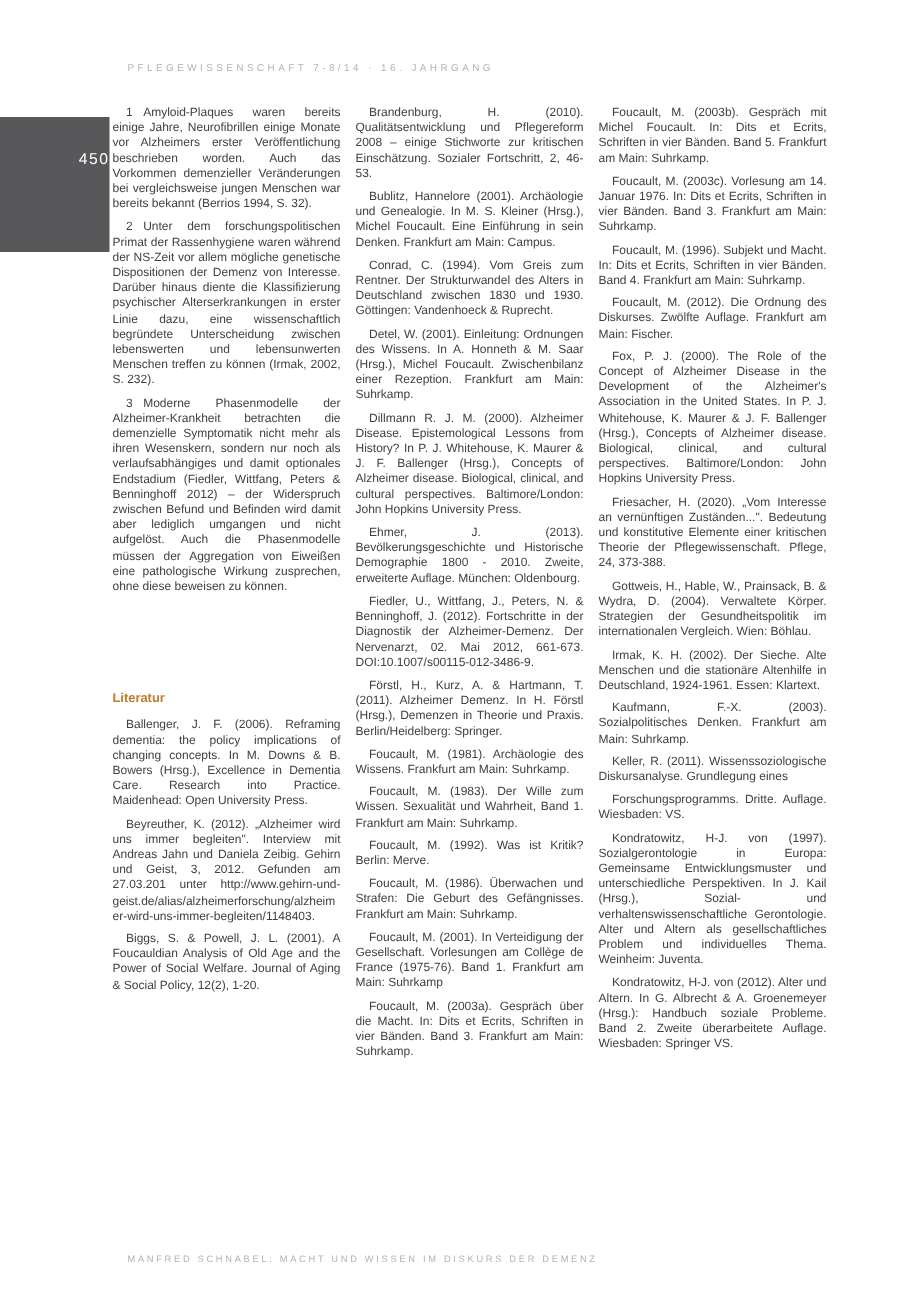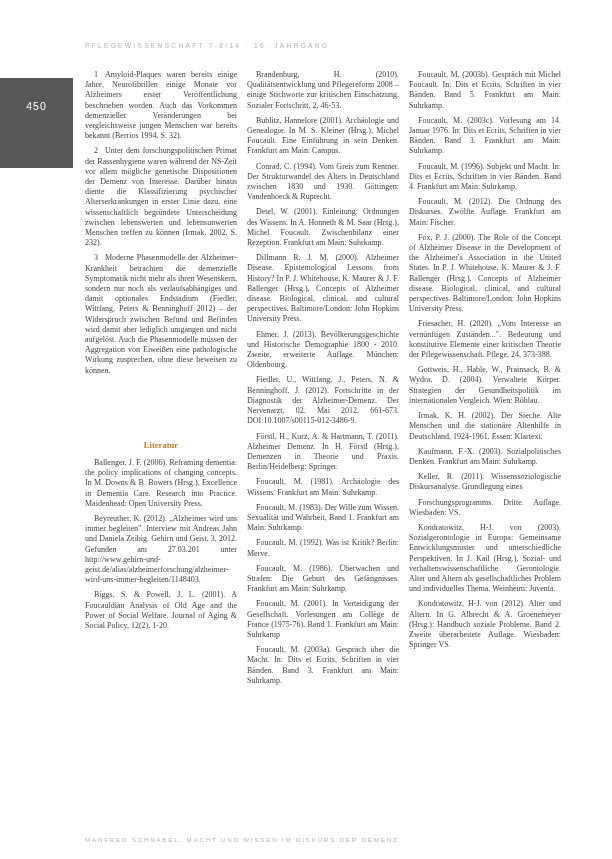--- a/index.html
+++ b/index.html
@@ -23,53 +23,51 @@
   .page-badge {
     position: absolute;
     left: 0;
     top: 78px;
     width: 73px;
     height: 90px;
     background: #58585a;
     color: #ffffff;
     display: flex;
     align-items: flex-start;
-    justify-content: center;
+    justify-content: flex-end;
     padding-top: 22px;
     box-sizing: border-box;
     font-size: 10.5px;
     letter-spacing: 1px;
   }
   .content {
     position: absolute;
-    left: 85px;
+    left: 75px;
     top: 70px;
     width: 476px;
     display: flex;
     gap: 10px;
-    font-family: Liberation Serif, serif;
   }
   .col { width: 152px; }
   .content p {
     margin: 0 0 5px 0;
     font-size: 8px;
     line-height: 10.2px;
     text-align: justify;
     text-indent: 9px;
     color: #404044;
     hyphens: auto;
     overflow-wrap: anywhere;
   }
   .note-num { padding-right: 7px; }
   .lit-heading {
     margin: 64px 0 8px 0;
     font-size: 8.6px;
     font-weight: bold;
     color: #bf7c2a;
-    text-align: center;
   }
   .running-footer {
     position: absolute;
     left: 85px;
     top: 836px;
     font-size: 6.2px;
     letter-spacing: 1.8px;
     color: #b5b2ae;
     white-space: nowrap;
   }
@@ -121,21 +119,21 @@
       <p class="ref">Foucault, M. (2003c). Vorlesung am 14. Januar 1976. In: Dits et Ecrits, Schriften in vier Bänden. Band 3. Frankfurt am Main: Suhrkamp.</p>
       <p class="ref">Foucault, M. (1996). Subjekt und Macht. In: Dits et Ecrits, Schriften in vier Bänden. Band 4. Frankfurt am Main: Suhrkamp.</p>
       <p class="ref">Foucault, M. (2012). Die Ordnung des Diskurses. Zwölfte Auflage. Frankfurt am Main: Fischer.</p>
       <p class="ref">Fox, P. J. (2000). The Role of the Concept of Alzheimer Disease in the Development of the Alzheimer's Association in the United States. In P. J. Whitehouse, K. Maurer &amp; J. F. Ballenger (Hrsg.), Concepts of Alzheimer disease. Biological, clinical, and cultural perspectives. Baltimore/London: John Hopkins University Press.</p>
       <p class="ref">Friesacher, H. (2020). „Vom Interesse an vernünftigen Zuständen...". Bedeutung und konstitutive Elemente einer kritischen Theorie der Pflegewissenschaft. Pflege, 24, 373-388.</p>
       <p class="ref">Gottweis, H., Hable, W., Prainsack, B. &amp; Wydra, D. (2004). Verwaltete Körper. Strategien der Gesundheitspolitik im internationalen Vergleich. Wien: Böhlau.</p>
       <p class="ref">Irmak, K. H. (2002). Der Sieche. Alte Menschen und die stationäre Altenhilfe in Deutschland, 1924-1961. Essen: Klartext.</p>
       <p class="ref">Kaufmann, F.-X. (2003). Sozialpolitisches Denken. Frankfurt am Main: Suhrkamp.</p>
       <p class="ref">Keller, R. (2011). Wissenssoziologische Diskursanalyse. Grundlegung eines</p>
       <p class="ref">Forschungsprogramms. Dritte. Auflage. Wiesbaden: VS.</p>
-      <p class="ref">Kondratowitz, H-J. von (2003). Sozialgerontologie in Europa: Gemeinsame Entwicklungsmuster und unterschiedliche Perspektiven. In J. Kail (Hrsg.), Sozial- und verhaltenswissenschaftliche Gerontologie. Alter und Altern als gesellschaftliches Problem und individuelles Thema. Weinheim: Juventa.</p>
+      <p class="ref">Kondratowitz, H-J. von (1997). Sozialgerontologie in Europa: Gemeinsame Entwicklungsmuster und unterschiedliche Perspektiven. In J. Kail (Hrsg.), Sozial- und verhaltenswissenschaftliche Gerontologie. Alter und Altern als gesellschaftliches Problem und individuelles Thema. Weinheim: Juventa.</p>
       <p class="ref">Kondratowitz, H-J. von (2012). Alter und Altern. In G. Albrecht &amp; A. Groenemeyer (Hrsg.): Handbuch soziale Probleme. Band 2. Zweite überarbeitete Auflage. Wiesbaden: Springer VS.</p>
     </div>
 
   </div>
 
   <div class="running-footer">MANFRED SCHNABEL: MACHT UND WISSEN IM DISKURS DER DEMENZ</div>
 
 </div>
 
 </body></html>

